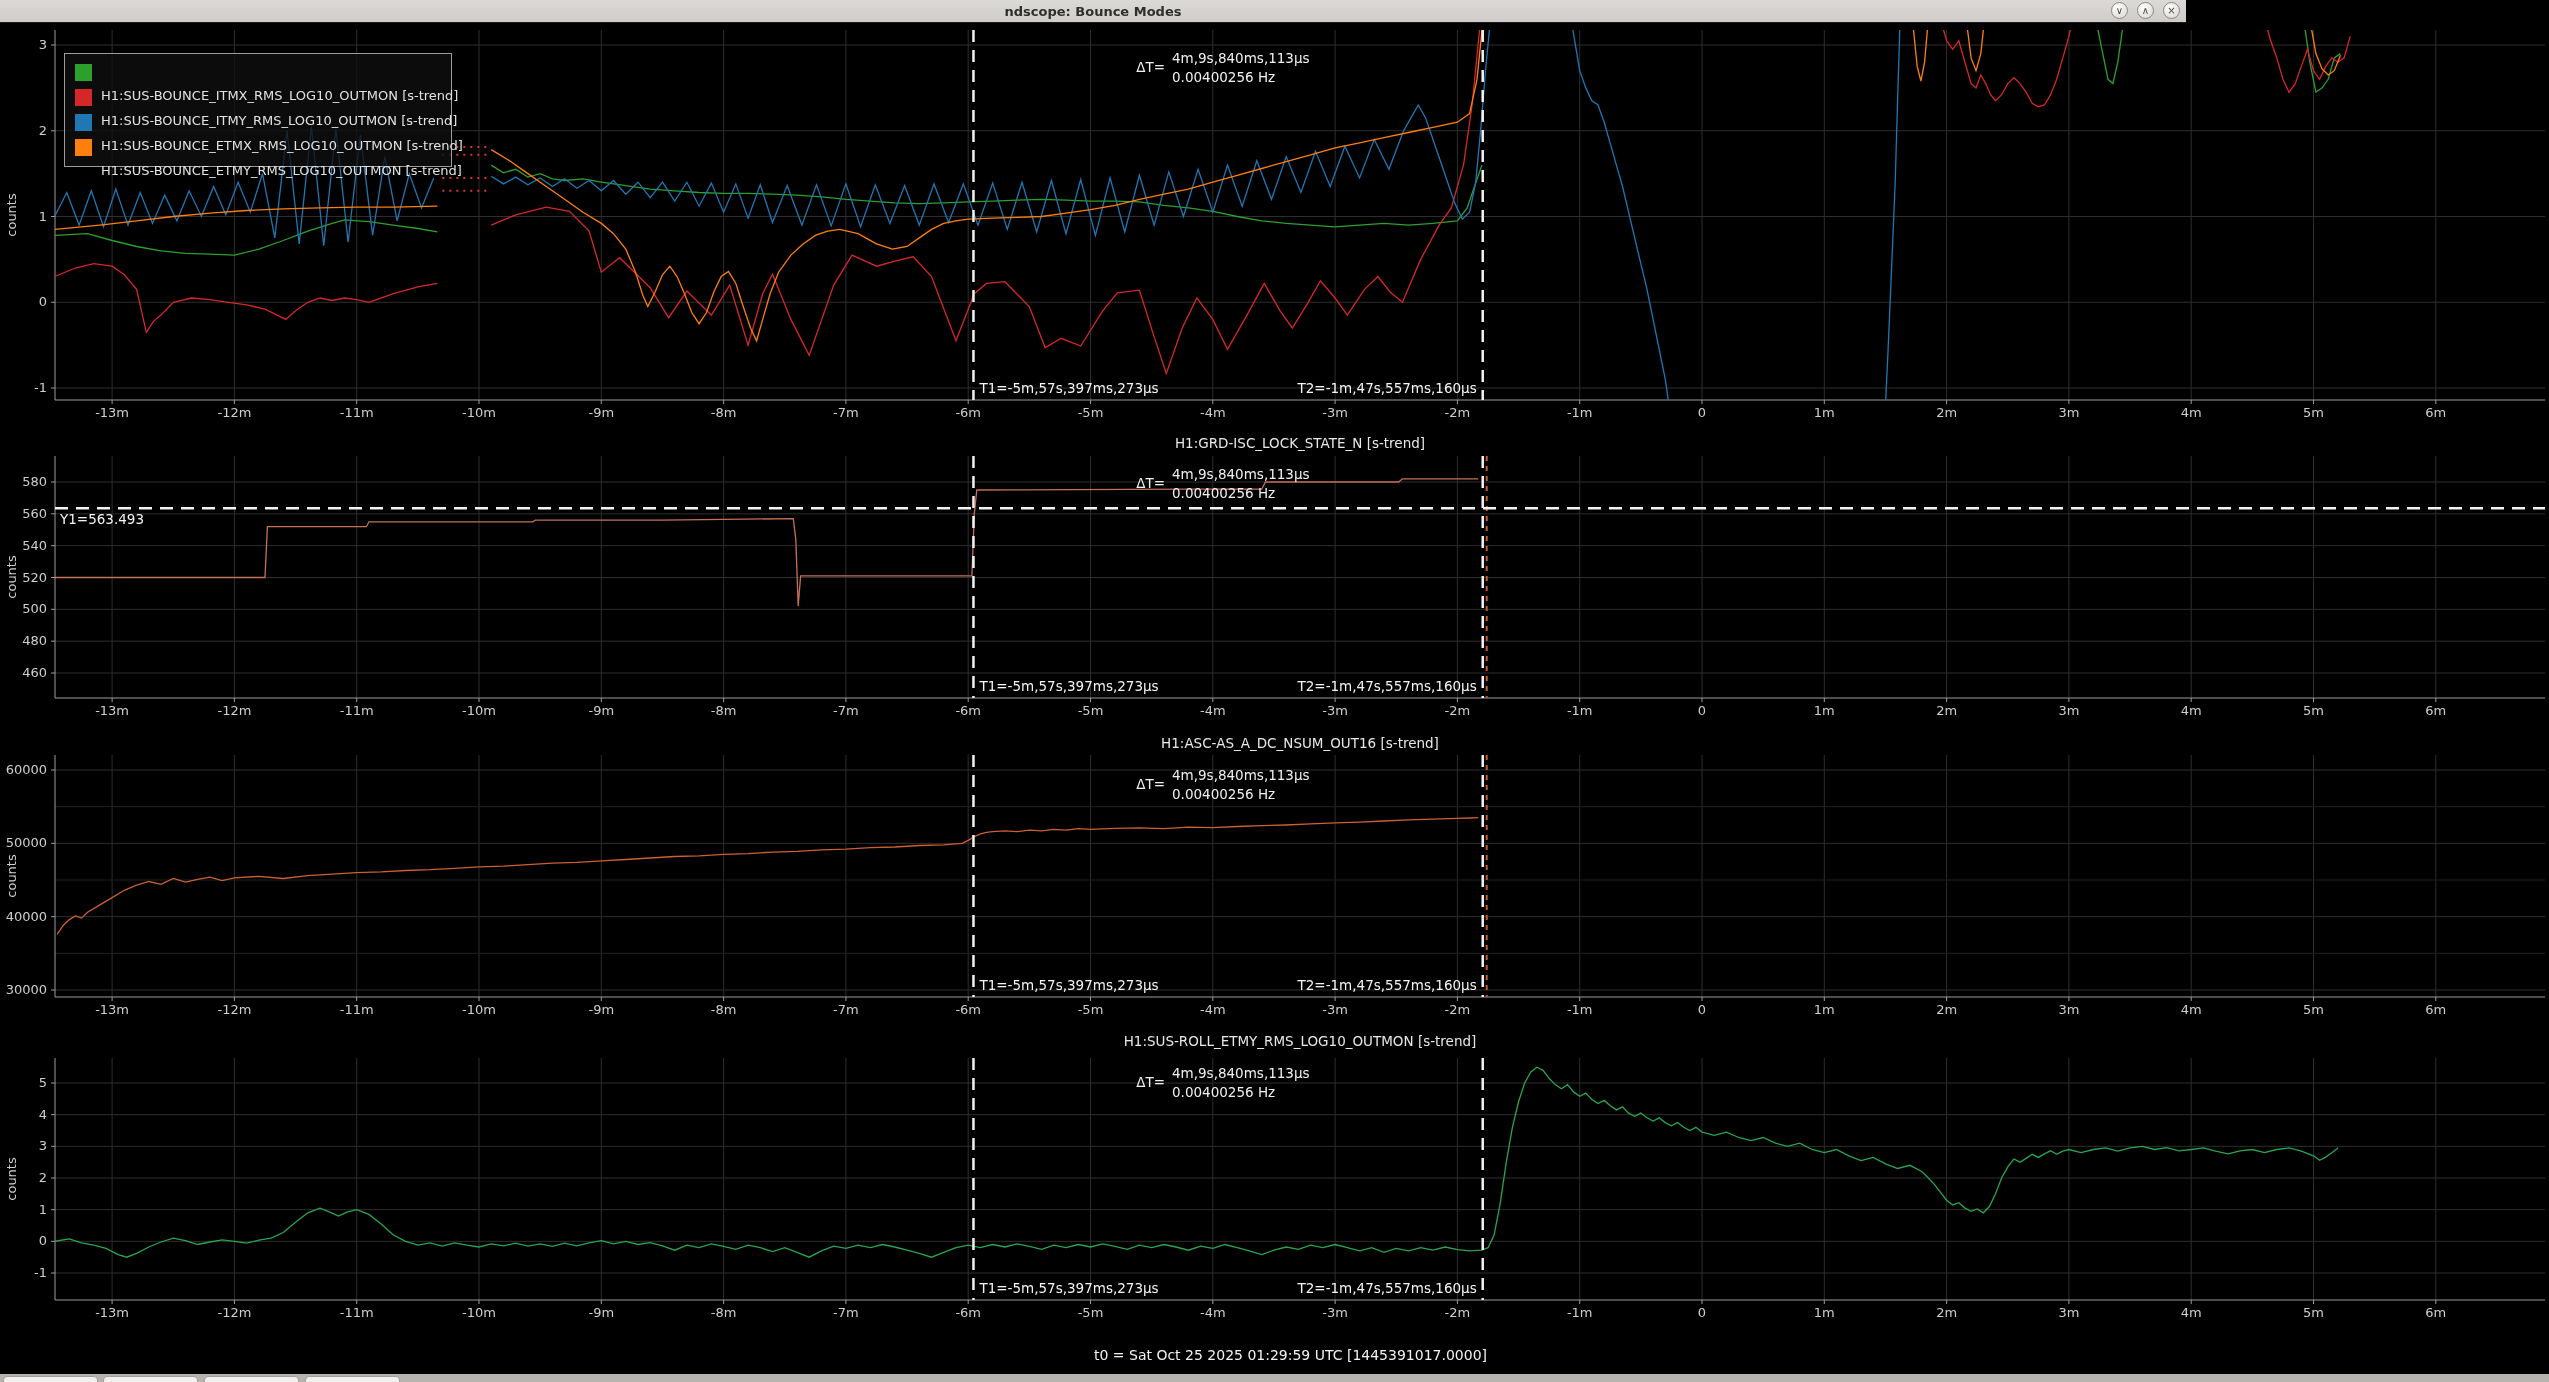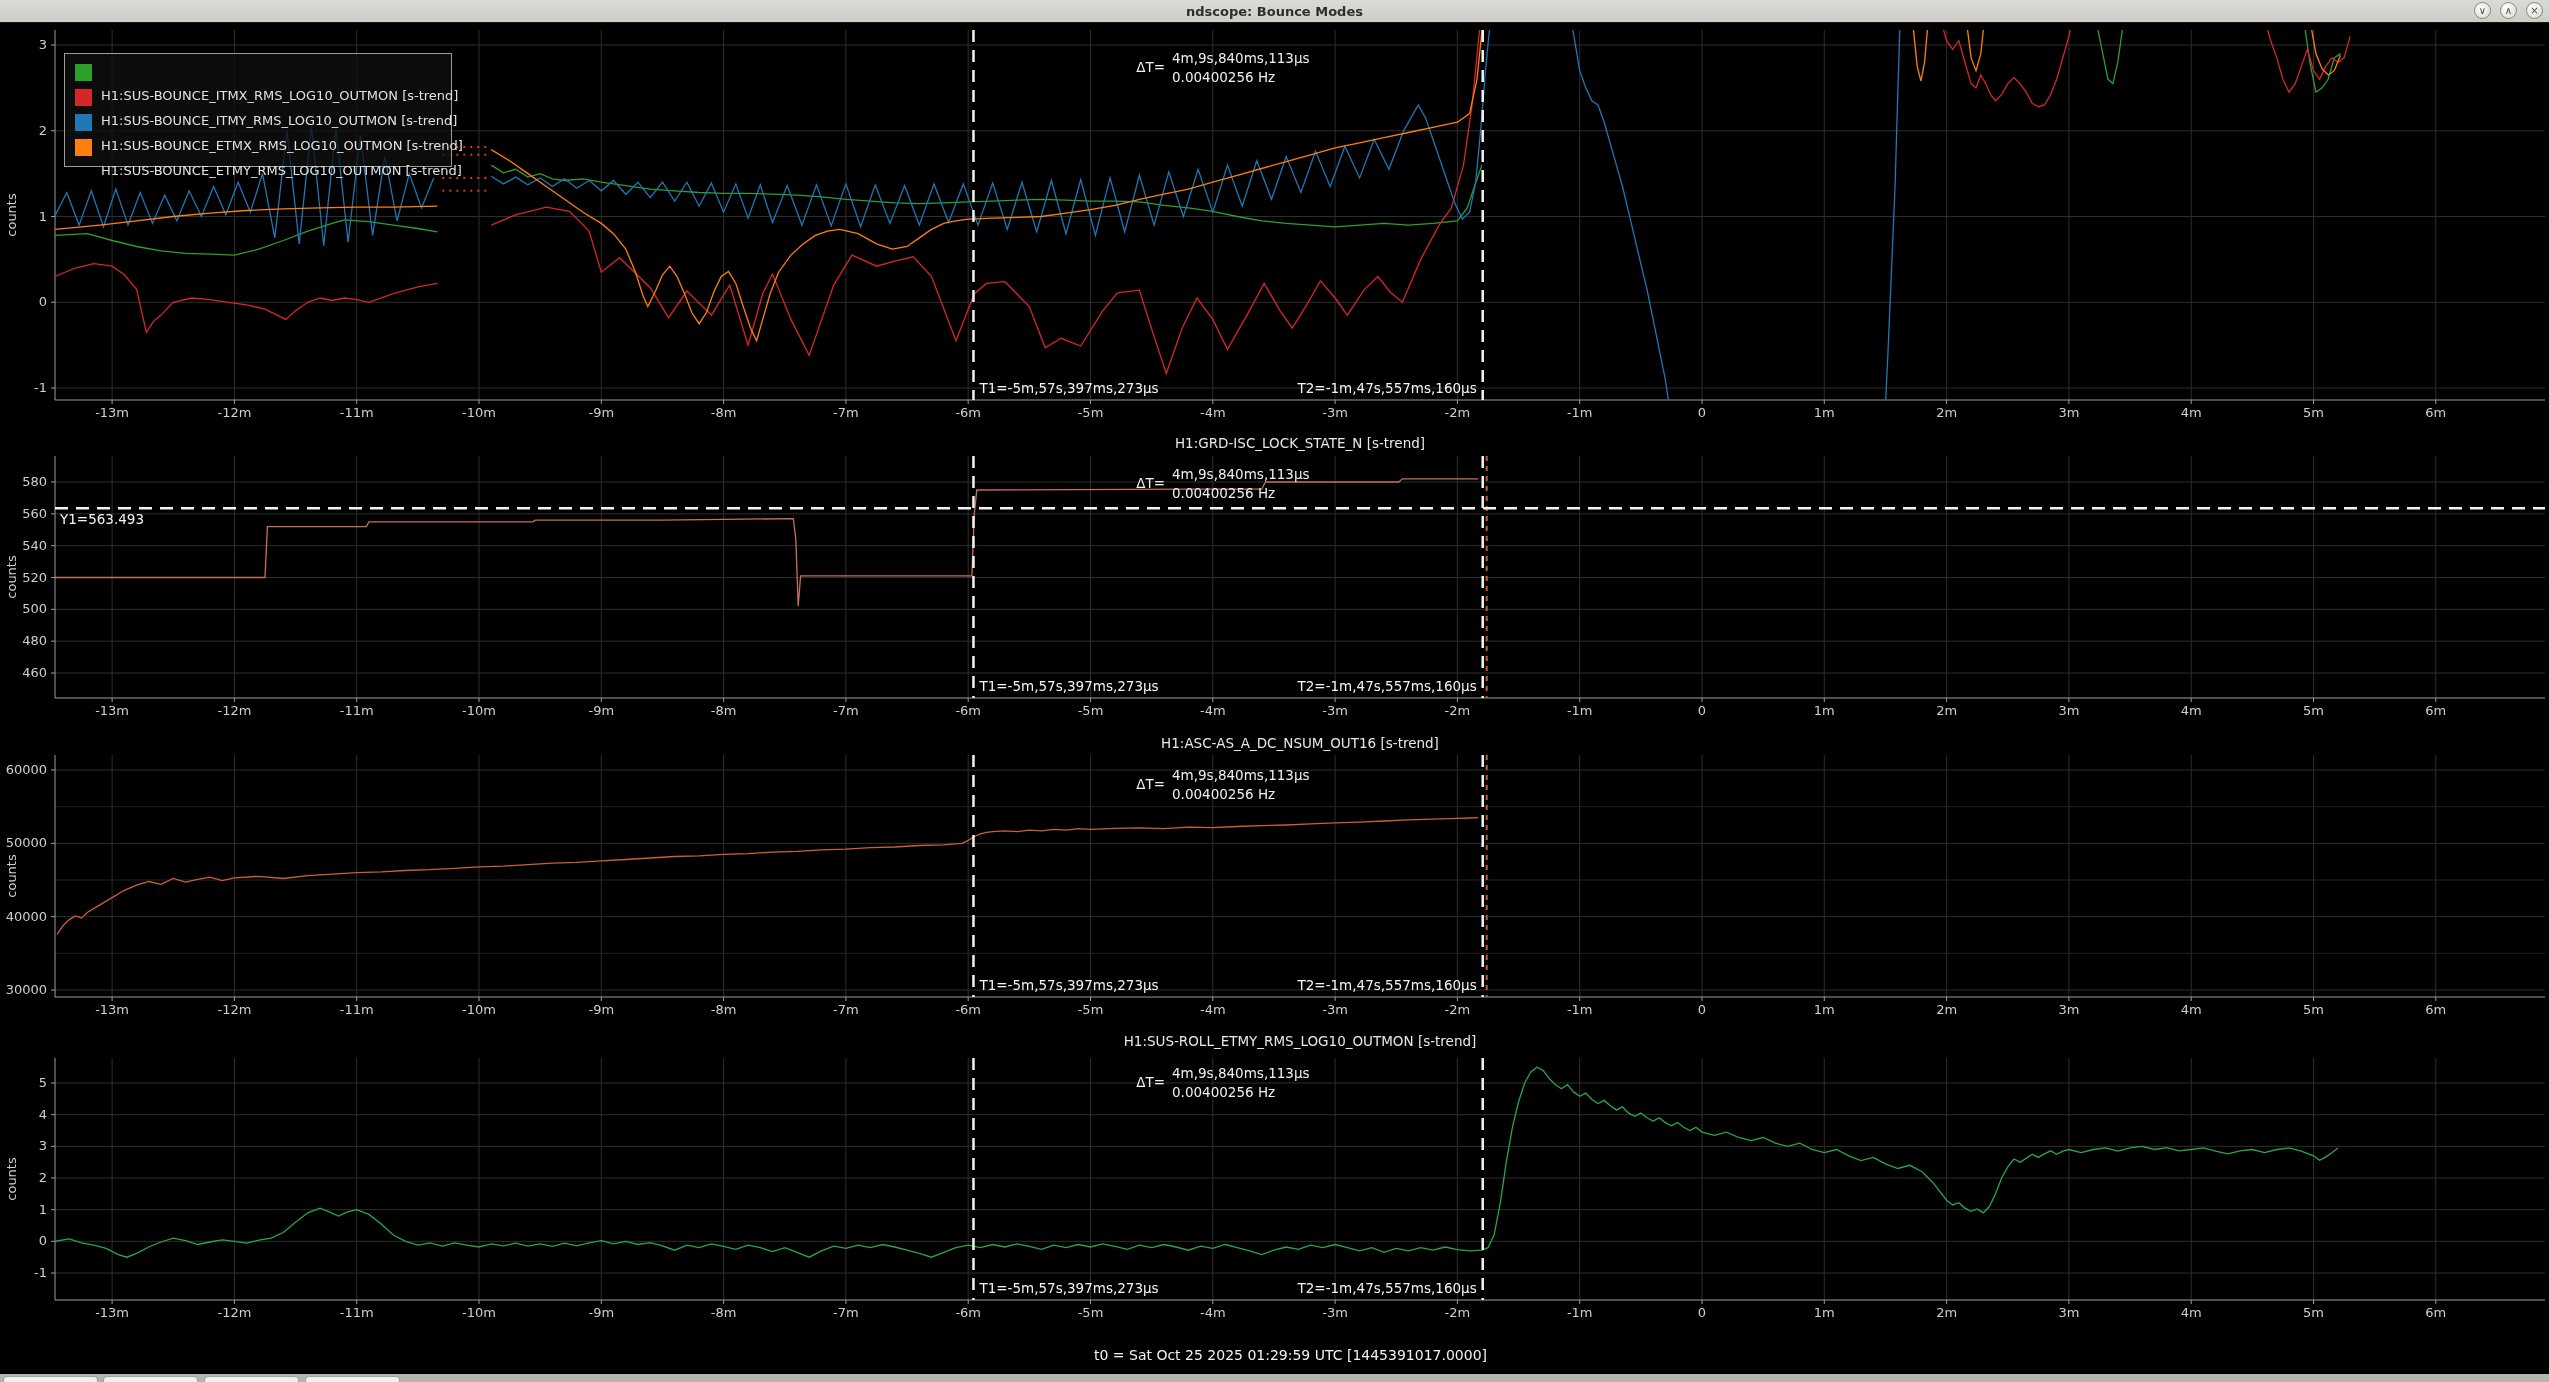--- a/index.html
+++ b/index.html
@@ -1,19 +1,19 @@
 <!DOCTYPE html>
 <html><head>
 <meta charset="utf-8">
 <style>
   html,body{margin:0;padding:0;background:#000;}
   #app{position:relative;width:2549px;height:1382px;background:#000;overflow:hidden;
        font-family:"DejaVu Sans",sans-serif;}
   
-  #titlebar{position:absolute;left:0;top:0;width:2549px;height:22px;
+  #titlebar{position:absolute;left:0;top:0;width:2186px;height:22px;
     background:linear-gradient(#dcdad7,#cfccc8);border-bottom:1px solid #1a1a1a;
     display:flex;align-items:center;justify-content:center;}
   #titlebar .title{font-size:13px;font-weight:bold;color:#2e2e2e;}
   #winbtns{position:absolute;right:6px;top:2px;display:flex;gap:9px;}
   .winbtn{width:17px;height:17px;border-radius:50%;border:1px solid #8a8784;
     background:radial-gradient(circle at 35% 30%,#fdfdfc,#d9d6d2);
     display:flex;align-items:center;justify-content:center;
     font-size:10px;line-height:1;color:#4c4a47;box-sizing:border-box;}
   
   #canvas{position:absolute;left:0;top:23px;width:2549px;height:1351px;background:#000;}

